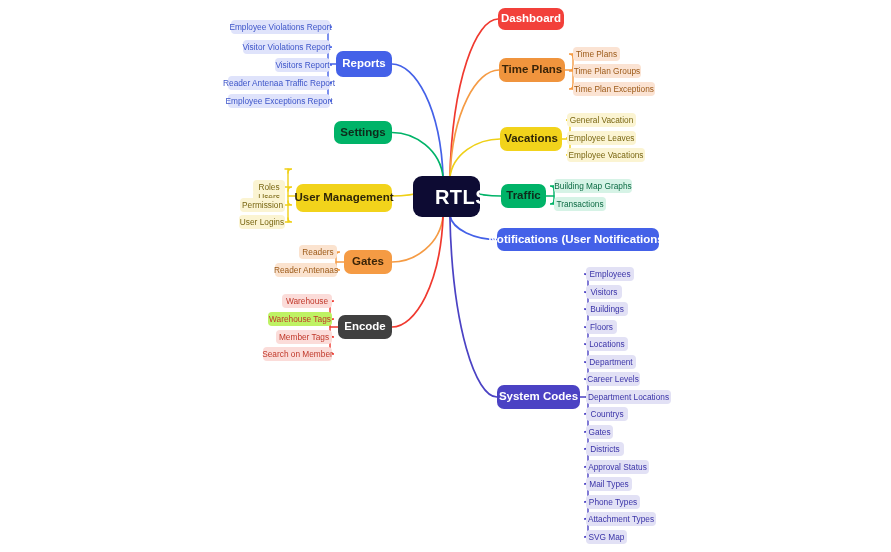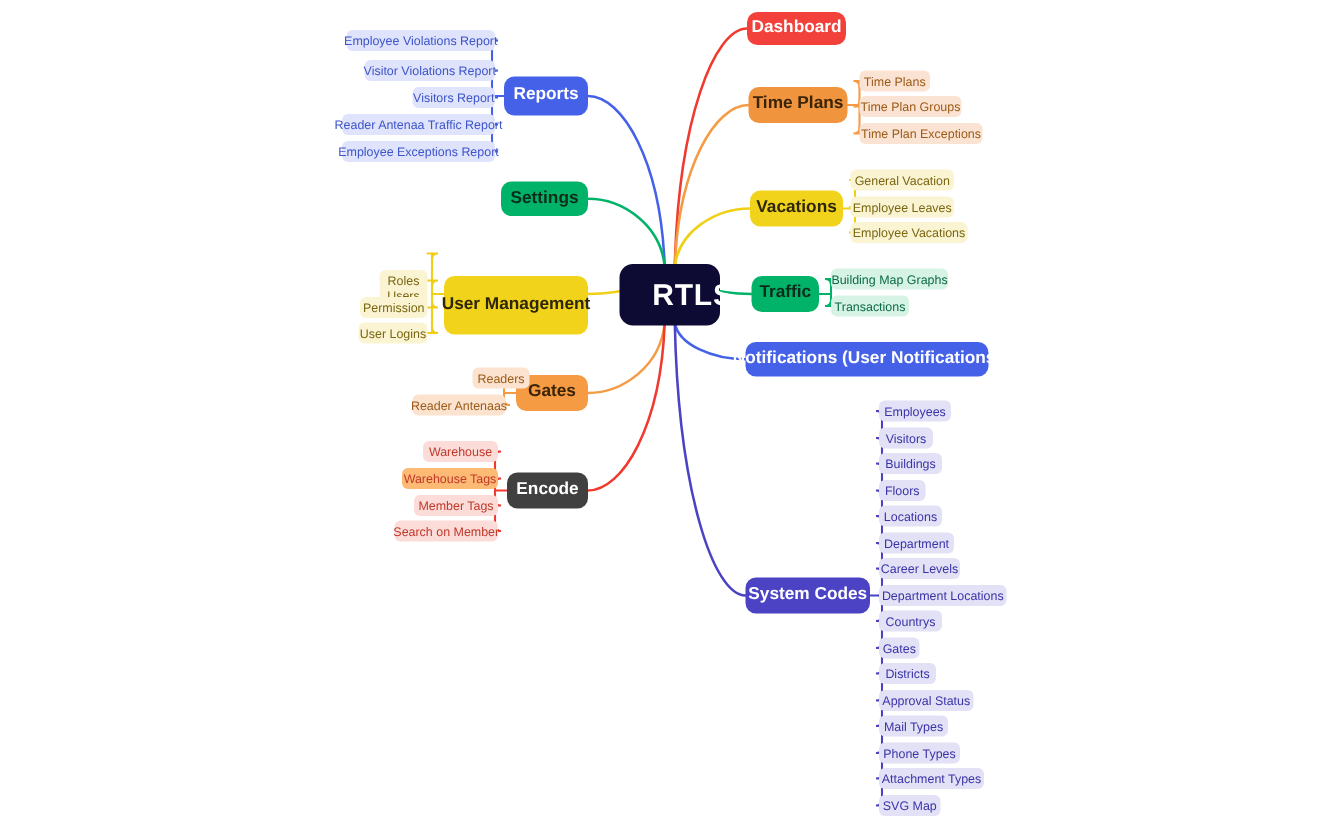--- a/index.html
+++ b/index.html
@@ -125,51 +125,51 @@
     </div>
     <div class="node leaf" style="left: 228px; top: 76px; width: 102px; height: 14px; background: rgb(223, 227, 251); color: rgb(61, 85, 201);">
       <span>Reader Antenaa Traffic Report</span>
     </div>
     <div class="node leaf" style="left: 228px; top: 94px; width: 102px; height: 14px; background: rgb(223, 227, 251); color: rgb(61, 85, 201);">
       <span>Employee Exceptions Report</span>
     </div>
     <div class="node main" style="left: 334px; top: 121px; width: 58px; height: 23px; background: rgb(0, 179, 104); color: rgb(13, 43, 27);">
       <span>Settings</span>
     </div>
-    <div class="node main" style="left: 296px; top: 184px; width: 96px; height: 39px; background: rgb(242, 211, 27); color: rgb(46, 38, 8);">
+    <div class="node main" style="left: 296px; top: 184px; width: 96px; height: 28px; background: rgb(242, 211, 27); color: rgb(46, 38, 8);">
       <span>User Management</span>
     </div>
     <div class="node leaf" style="left: 253px; top: 162px; width: 32px; height: 14px; background: rgb(251, 244, 210); color: rgb(122, 103, 19); margin-top: 28px;">
       <span>Users</span>
     </div>
     <div class="node leaf" style="left: 253px; top: 180px; width: 32px; height: 14px; background: rgb(251, 244, 210); color: rgb(122, 103, 19);">
       <span>Roles</span>
     </div>
     <div class="node leaf" style="left: 240px; top: 198px; width: 45px; height: 14px; background: rgb(251, 244, 210); color: rgb(122, 103, 19);">
       <span>Permission</span>
     </div>
     <div class="node leaf" style="left: 239px; top: 215px; width: 46px; height: 14px; background: rgb(251, 244, 210); color: rgb(122, 103, 19);">
       <span>User Logins</span>
     </div>
     <div class="node main" style="left: 344px; top: 250px; width: 48px; height: 24px; background: rgb(245, 155, 68); color: rgb(58, 36, 8);">
       <span>Gates</span>
     </div>
-    <div class="node leaf" style="left: 315px; top: 245px; width: 38px; height: 14px; background: rgb(251, 227, 207); color: rgb(156, 90, 24);">
+    <div class="node leaf" style="left: 299px; top: 245px; width: 38px; height: 14px; background: rgb(251, 227, 207); color: rgb(156, 90, 24);">
       <span>Readers</span>
     </div>
     <div class="node leaf" style="left: 275px; top: 263px; width: 62px; height: 14px; background: rgb(251, 227, 207); color: rgb(156, 90, 24);">
       <span>Reader Antenaas</span>
     </div>
     <div class="node main" style="left: 338px; top: 315px; width: 54px; height: 24px; background: #404040; color: rgb(255, 255, 255);">
       <span>Encode</span>
     </div>
     <div class="node leaf" style="left: 282px; top: 294px; width: 50px; height: 14px; background: rgb(251, 220, 217); color: rgb(192, 57, 43);">
       <span>Warehouse</span>
     </div>
-    <div class="node leaf" style="left: 268px; top: 312px; width: 64px; height: 14px; background: #fdba74; color: rgb(192, 57, 43);">
+    <div class="node leaf" style="left: 268px; top: 312px; width: 64px; height: 14px; background: #bef264; color: rgb(192, 57, 43);">
       <span>Warehouse Tags</span>
     </div>
     <div class="node leaf" style="left: 276px; top: 330px; width: 56px; height: 14px; background: rgb(251, 220, 217); color: rgb(192, 57, 43);">
       <span>Member Tags</span>
     </div>
     <div class="node leaf" style="left: 263px; top: 347px; width: 69px; height: 14px; background: rgb(251, 220, 217); color: rgb(192, 57, 43);">
       <span>Search on Member</span>
     </div>
     <div class="node main" style="left: 498px; top: 8px; width: 66px; height: 22px; background: rgb(242, 64, 58); color: rgb(255, 255, 255);">
       <span>Dashboard</span>

